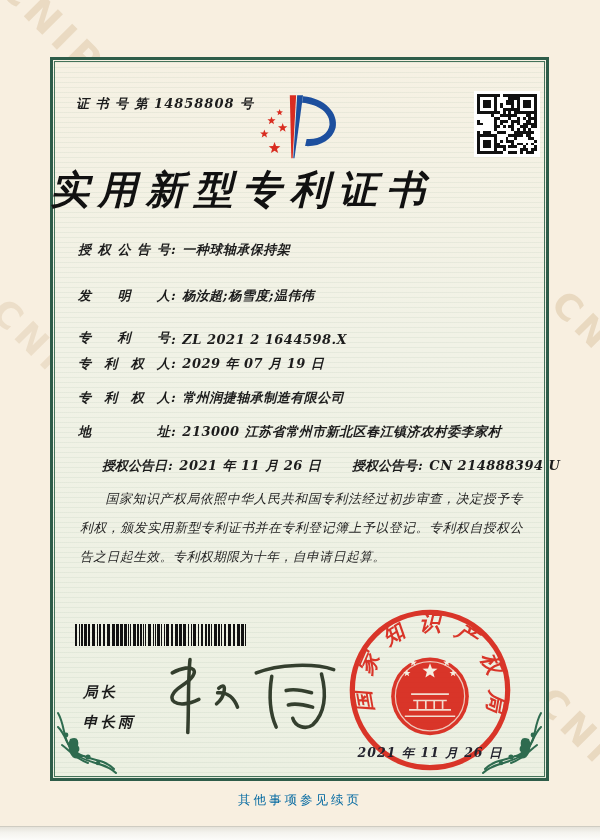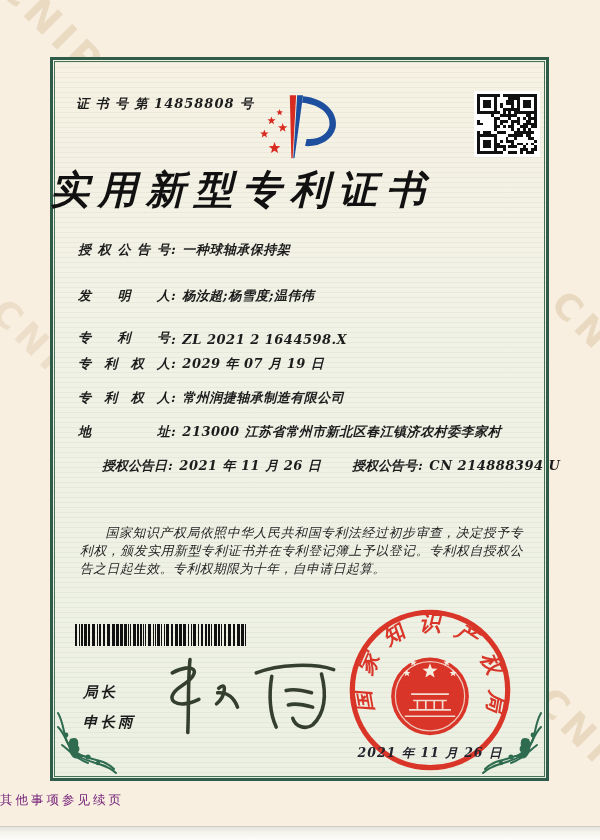--- a/index.html
+++ b/index.html
@@ -61,22 +61,22 @@
             vertical-align:bottom;}
   .row .colon{display:inline-block;margin:0 2px 0 1px;}
   .row .val{letter-spacing:0.5px;}
   .r1{top:184px;} .r2{top:230px;} .r3{top:264px;margin-top:8px;} .r4{top:298px;}
   .r5{top:332px;} .r6{top:366px;} .r7{top:400px;margin-left:24px;}
   .grant-no-group{position:absolute;left:250px;top:0;}
 
   
   .paras{
     position:absolute;left:30px;right:26px;top:427px;
-    font-size:12.8px;line-height:18px;text-align:justify;
-    color:#1f1f1f;letter-spacing:0.5px;margin-top:40px;
+    font-size:12.8px;line-height:29px;text-align:justify;
+    color:#1f1f1f;letter-spacing:0.5px;
   }
   .paras p{margin:0;text-indent:2em;}
 
   
   .barcode{position:absolute;left:25px;top:567px;width:176px;height:22px;}
 
   
   .signer{
     position:absolute;left:33px;top:626px;
     font-family:"DejaVu Sans","Liberation Sans",sans-serif;
@@ -91,22 +91,22 @@
     position:absolute;left:296px;top:688px;width:168px;text-align:center;
     font-size:12.5px;font-weight:600;color:#23232e;letter-spacing:1px;
   }
 
   
   .page-footer{
     position:absolute;left:0;top:702px;width:100%;text-align:center;
     font-size:12px;color:#222;letter-spacing:2px;
   }
   .cont-note{
-    position:absolute;left:0;top:792px;width:100%;text-align:left;
-    font-size:12.5px;color:#701a75;letter-spacing:3px;
+    position:absolute;left:0;top:792px;width:100%;text-align:center;
+    font-size:12.5px;color:#0369a1;letter-spacing:3px;
   }
   .page-edge{
     position:absolute;left:0;top:826px;width:100%;height:14px;
     background:linear-gradient(180deg,#e6e3da 0%,#f4f3ee 40%,#fdfdfb 100%);
     border-top:1px solid #cfccc2;
   }
 </style>
 </head>
 <body>
 

